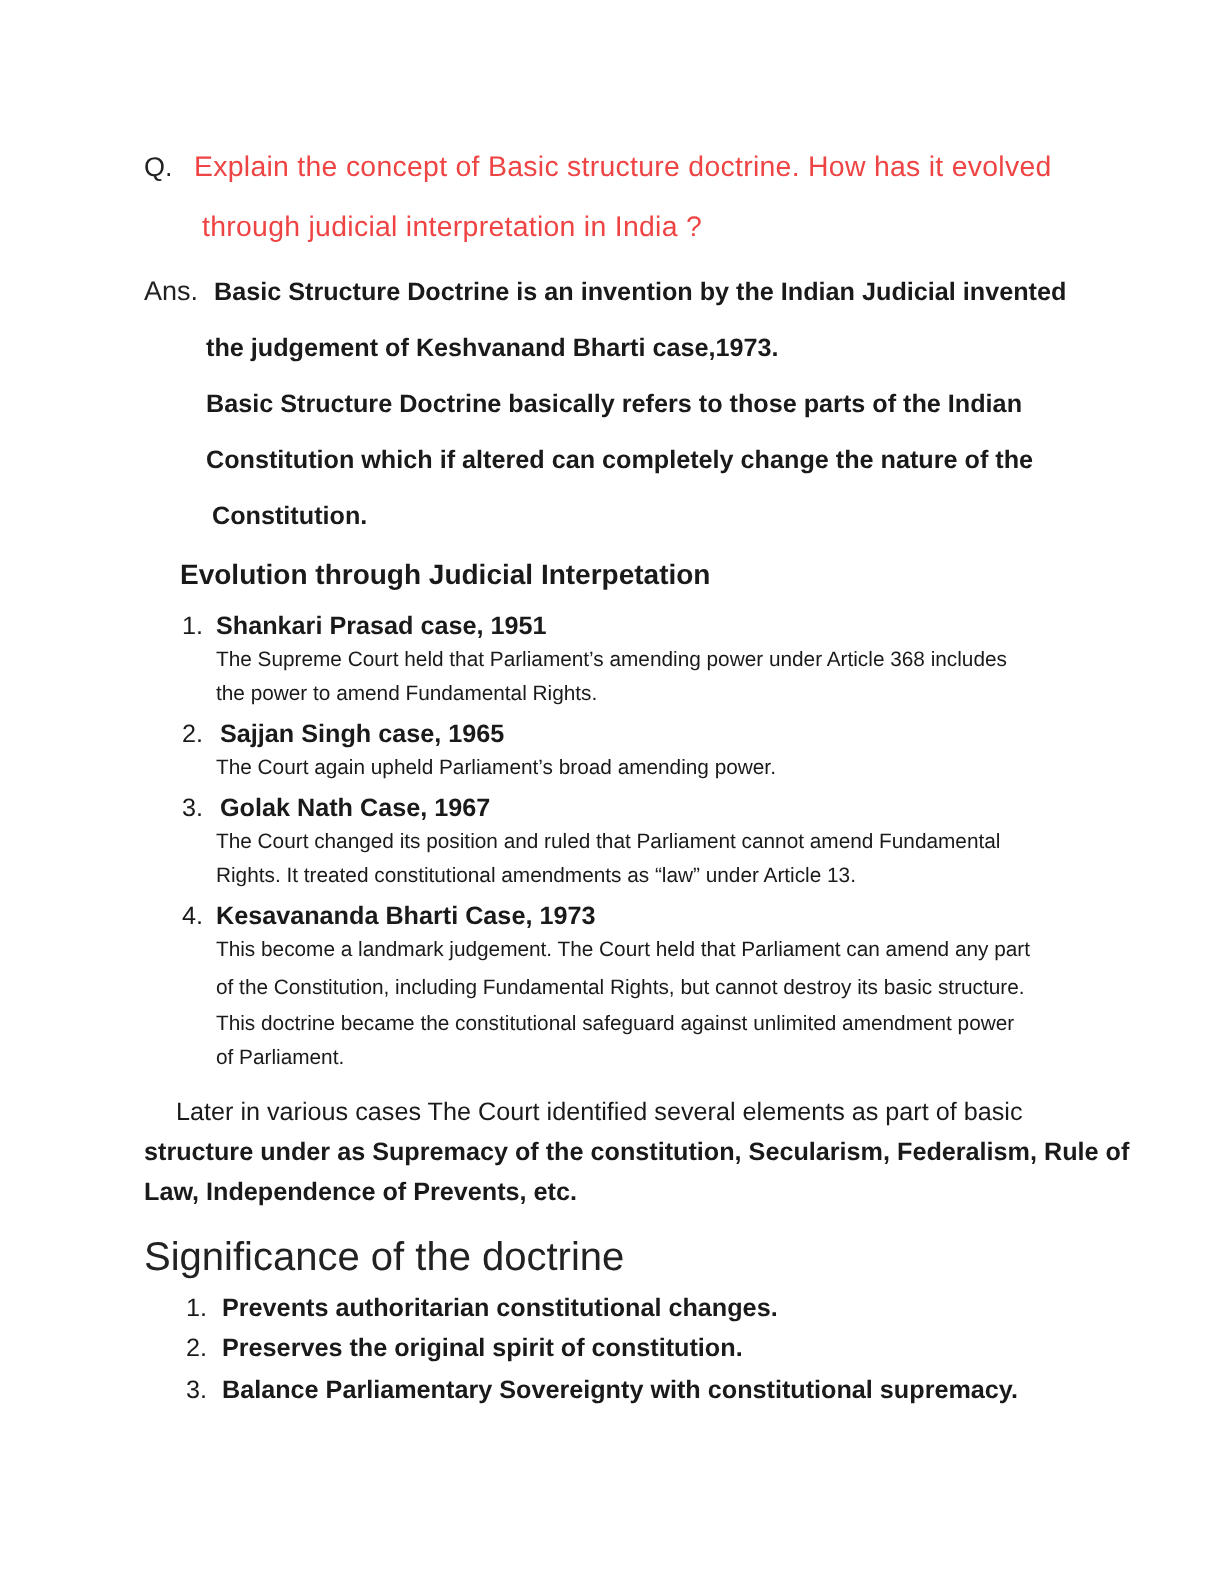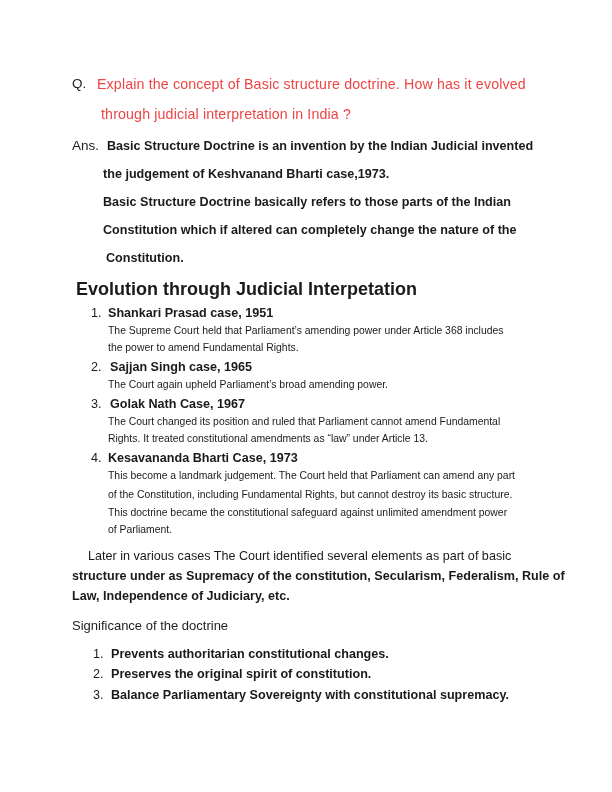--- a/index.html
+++ b/index.html
@@ -3,26 +3,26 @@
 <meta charset="utf-8">
 <style>
   html, body { margin: 0; padding: 0; background: #ffffff; }
   body { width: 612px; height: 792px; position: relative; overflow: hidden;
          font-family: "Liberation Sans", "DejaVu Sans", sans-serif; color: #1a1a1a; }
   .abs { position: absolute; white-space: nowrap; }
   .q { font-size: 14.2px; letter-spacing: 0.15px; color: #ef4444; }
   .ans { font-size: 12.6px; font-weight: bold; color: #1a1a1a; }
   .ans-normal { font-weight: normal; }
   .label { font-size: 13.5px; color: #222; }
-  .section { font-size: 18px; color: #1a1a1a; }
+  .section { font-size: 14px; color: #1a1a1a; margin-left: 14px; }
   .item-title { font-size: 12.6px; font-weight: bold; }
   .item-num { font-size: 12.6px; }
   .item-body { font-size: 10.4px; color: #1a1a1a; }
   .para { font-size: 12.6px; font-weight: bold; color: #1a1a1a; }
-  .sig-title { font-size: 13px; color: #222; }
+  .sig-title { font-size: 20px; color: #222; }
   .sig-item { font-size: 12.6px; font-weight: bold; }
 </style>
 </head>
 <body>
 
 <div class="abs label" style="left:72px; top:76px;">Q.</div>
 <div class="abs q" style="left:97px; top:76px;">Explain the concept of Basic structure doctrine. How has it evolved</div>
 <div class="abs q" style="left:101px; top:106px;">through judicial interpretation in India ?</div>
 
 <div class="abs label" style="left:72px; top:138px;">Ans.</div>
@@ -55,21 +55,21 @@
   <div class="abs item-num" style="left:91px; top:451px;">4.</div>
   <div class="abs item-title" style="left:108px; top:451px;">Kesavananda Bharti Case, 1973</div>
   <div class="abs item-body" style="left:108px; top:470px;text-align:right;">This become a landmark judgement. The Court held that Parliament can amend any part</div>
   <div class="abs item-body" style="left:108px; top:489px;">of the Constitution, including Fundamental Rights, but cannot destroy its basic structure.</div>
   <div class="abs item-body" style="left:108px; top:507px;">This doctrine became the constitutional safeguard against unlimited amendment power</div>
   <div class="abs item-body" style="left:108px; top:524px;">of Parliament.</div>
 </div>
 
 <div class="abs para" style="left:88px; top:549px; font-weight:400;">Later in various cases The Court identified several elements as part of basic</div>
 <div class="abs para" style="left:72px; top:569px; font-weight:600;">structure under as Supremacy of the constitution, Secularism, Federalism, Rule of</div>
-<div class="abs para" style="left:72px; top:589px; font-weight:600;">Law, Independence of Judiciary, etc.</div>
+<div class="abs para" style="left:72px; top:589px; font-weight:600;">Law, Independence of Prevents, etc.</div>
 
 <div class="abs sig-title" style="left:72px; top:618px;">Significance of the doctrine</div>
 <div>
   <div class="abs sig-item" style="left:93px; top:647px; font-weight:normal;">1.</div>
   <div class="abs sig-item" style="left:111px; top:647px; font-weight:600;">Prevents authoritarian constitutional changes.</div>
   <div class="abs sig-item" style="left:93px; top:667px; font-weight:normal;">2.</div>
   <div class="abs sig-item" style="left:111px; top:667px; font-weight:600;">Preserves the original spirit of constitution.</div>
   <div class="abs sig-item" style="left:93px; top:688px; font-weight:normal;">3.</div>
   <div class="abs sig-item" style="left:111px; top:688px; font-weight:600;">Balance Parliamentary Sovereignty with constitutional supremacy.</div>
 </div>

